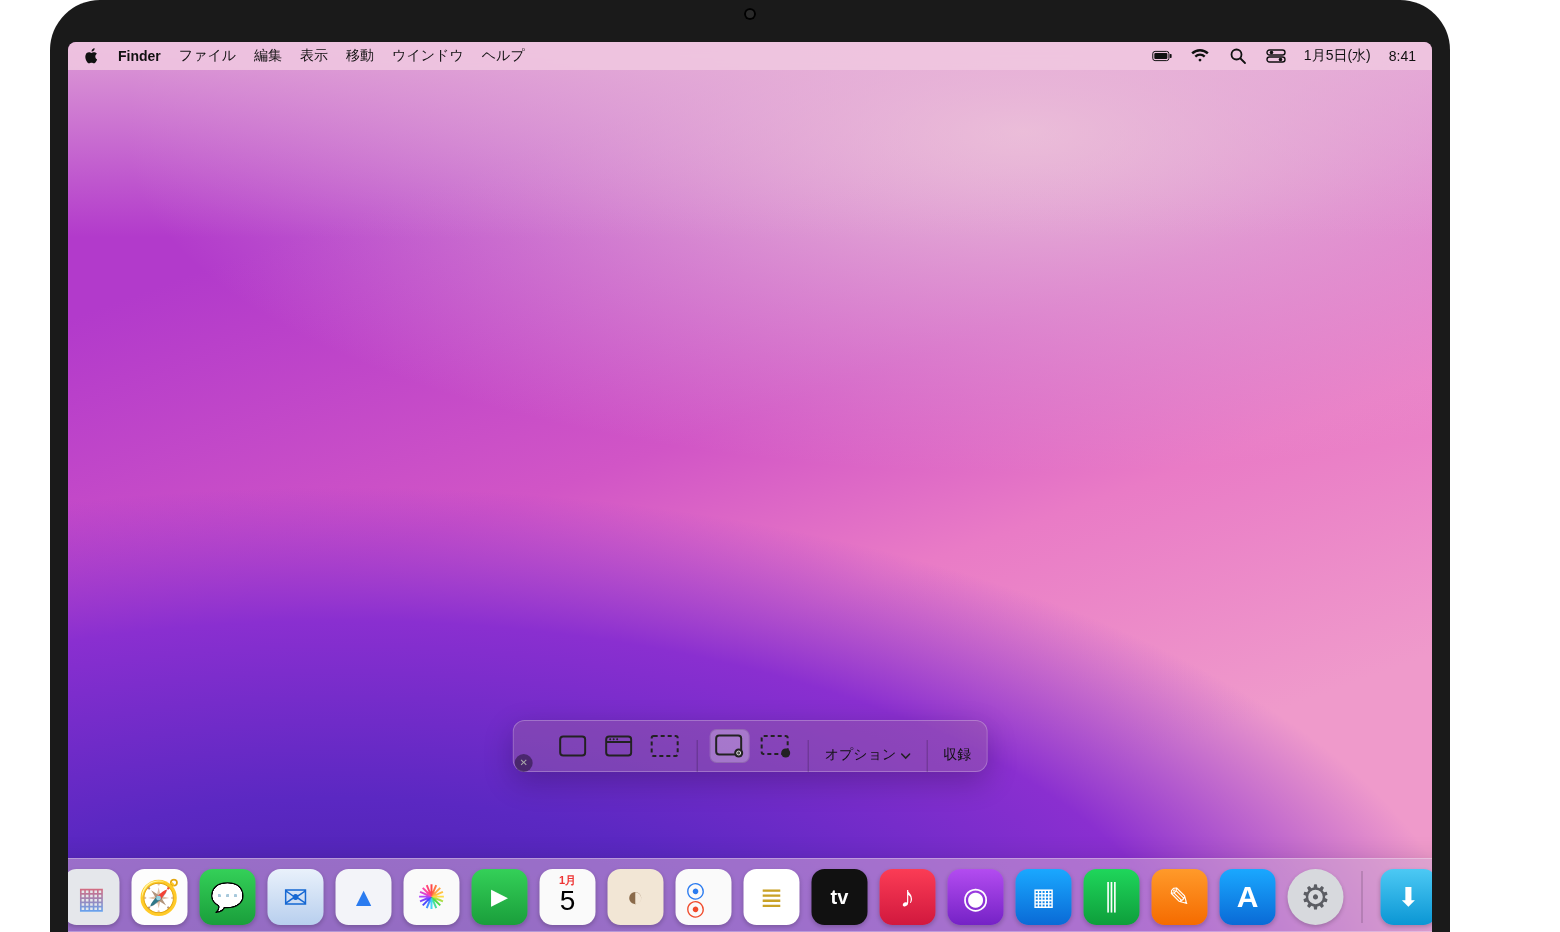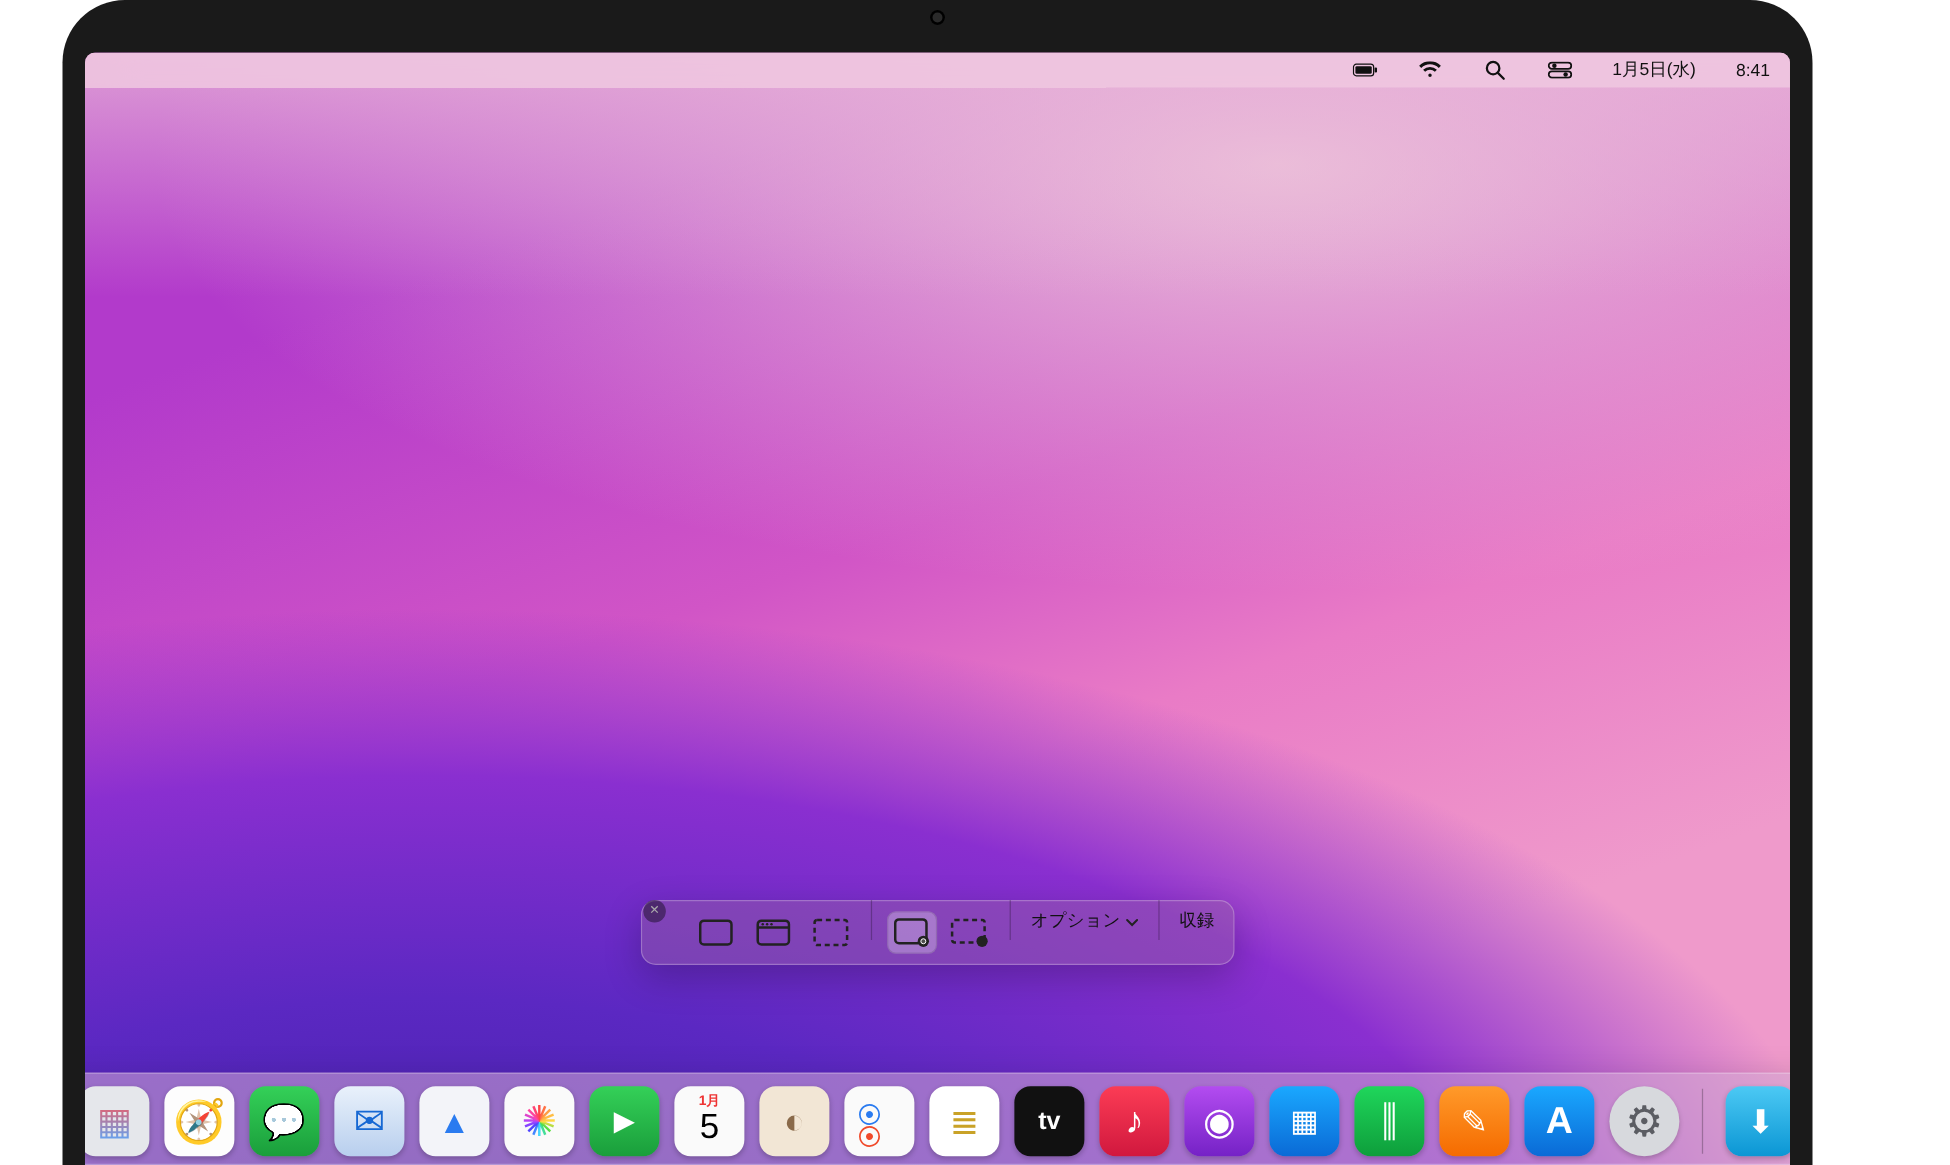--- a/index.html
+++ b/index.html
@@ -12,30 +12,30 @@
   linear-gradient(180deg, rgba(233,182,216,0.8) 0%, rgba(233,182,216,0) 22%),
   radial-gradient(120% 70% at 70% 10%, #ecc2d9 0%, rgba(236,194,217,0) 55%),
   radial-gradient(140% 100% at 20% 110%, #3f1fa5 0%, #5b28c2 25%, #8a2fd0 45%, rgba(138,47,208,0) 60%),
   linear-gradient(160deg, #b23acb 20%, #d155c6 45%, #e97bc6 60%, #ef9acb 80%);
   overflow: hidden; border-radius: 8px 8px 0 0; }
 
 
 .menubar { position:absolute; top:0; left:0; right:0; height:28px; display:flex; align-items:center; padding:0 16px; font-size:14px; color:#111;
   background: rgba(240,200,225,.85); backdrop-filter: blur(20px); }
 .menubar .left { display:flex; align-items:center; gap:18px; }
-.menubar .right { margin-left:auto; display:flex; align-items:center; gap:32px; }
+.menubar .right { margin-left:auto; display:flex; align-items:center; gap:18px; }
 .menubar .app { font-weight:700; }
 .menubar .item { cursor:default; }
 
 .apple svg, .micon svg { display:block; }
 .micon { width:20px; height:16px; display:flex; align-items:center; justify-content:center; }
 
 
 .shotbar { position:absolute; left:50%; transform:translateX(-50%); top:678px;
-  display:flex; align-items:flex-start; height:52px; padding:0 2px;
+  display:flex; align-items:flex-end; height:52px; padding:0 2px;
   background: rgba(150,100,160,.42); border-radius:12px;
   box-shadow: 0 10px 30px rgba(0,0,0,.22), inset 0 0 0 1px rgba(255,255,255,.25); }
 .shot-close { width:18px; height:18px; border-radius:50%; background:rgba(0,0,0,.4); margin-right:10px;
   display:flex; align-items:center; justify-content:center; }
 .shot-close::before { content:"✕"; color:#aaa; font-size:10px; line-height:1; }
 .shot-seg { display:flex; align-items:center; gap:6px; padding:0 10px; height:100%; }
 .sep { width:1px; height:32px; background:rgba(0,0,0,.25); margin:0 2px; }
 .tool { width:40px; height:34px; display:flex; align-items:center; justify-content:center; border-radius:7px; }
 .tool.selected { background: rgba(255,255,255,.28); box-shadow: inset 0 0 0 1px rgba(0,0,0,.12); }
 .tool svg { display:block; }
@@ -105,20 +105,34 @@
 
 </style>
 </head>
 <body>
 
 <div class="frame">
   <div class="notch"></div>
   <div class="screen">
 
     <div class="menubar">
+      <div class="left">
+        <span class="apple">
+          <svg width="16" height="16" viewBox="0 0 16 16">
+              <path fill="#111" d="M11.3 8.4c0-1.8 1.5-2.7 1.6-2.7-0.9-1.3-2.2-1.5-2.7-1.5-1.1-.1-2.2.7-2.8.7-.6 0-1.5-.7-2.5-.6C3.6 4.3 2.5 5 1.9 6.2c-1.3 2.2-.3 5.5.9 7.3.6.9 1.3 1.9 2.3 1.8.9 0 1.3-.6 2.4-.6s1.4.6 2.4.6c1 0 1.6-.9 2.2-1.8.7-1 1-2 1-2.1-.1 0-1.8-.7-1.8-3zM9.8 2.6C10.3 2 10.7 1.1 10.6.2c-.8 0-1.7.5-2.2 1.1C7.9 1.9 7.5 2.8 7.6 3.6c.9.1 1.7-.4 2.2-1z"></path>
+            </svg>
+        </span>
+        <span class="item app">Finder</span>
+        <span class="item">ファイル</span>
+        <span class="item">編集</span>
+        <span class="item">表示</span>
+        <span class="item">移動</span>
+        <span class="item">ウインドウ</span>
+        <span class="item">ヘルプ</span>
+      </div>
       <div class="right">
         <span class="micon">
           <svg width="26" height="14" viewBox="0 0 26 14">
               <rect x="1" y="1" width="21" height="12" rx="3" fill="none" stroke="#111" stroke-width="1.3"></rect>
               <rect x="3" y="3" width="17" height="8" rx="1.5" fill="#111"></rect>
               <rect x="23" y="4.5" width="2.5" height="5" rx="1" fill="#111"></rect>
             </svg>
         </span>
         <span class="micon">
           <svg width="20" height="14" viewBox="0 0 20 14">

